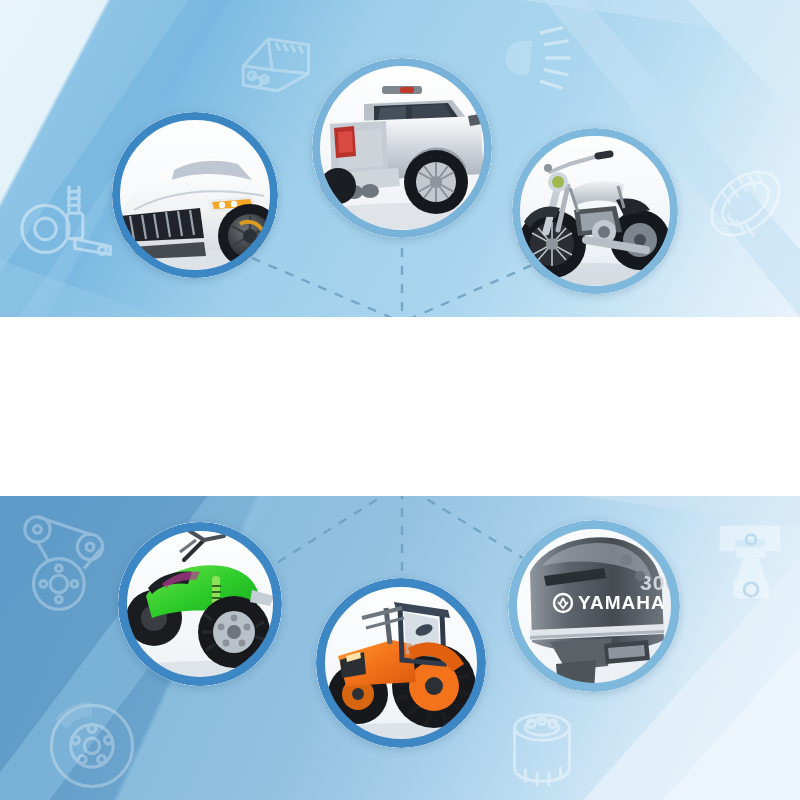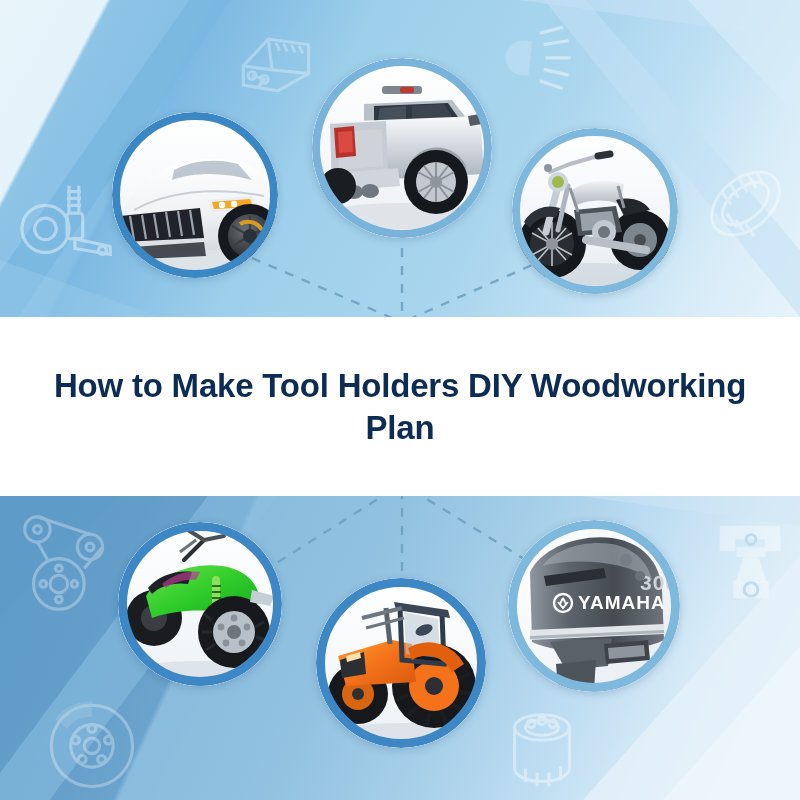--- a/index.html
+++ b/index.html
@@ -373,23 +373,20 @@
 
           <path d="M74 112 L134 122" stroke="#b7bec5" stroke-width="8" stroke-linecap="round"></path>
 
           <path d="M58 60 L66 84 M106 58 L112 80" stroke="#8d949b" stroke-width="3"></path>
         </svg>
       </div>
       <div class="ring" style="border:8px solid #7fb8dd;"></div>
     </div>
   </div>
 
-  <div id="title-band">
-    <h1 id="banner-title">How to Make Tool Holders  DIY Woodworking Plan</h1>
-  </div>
 
   <div class="panel" id="panel-bottom">
     <div class="panel-bg"></div>
 
     <svg class="sliver" style="left:0;top:0;width:800px;height:304px;" viewBox="0 0 800 304">
       <polygon points="-40,330 230,-30 300,-30 30,330" fill="#8dbfe0" opacity=".55"></polygon>
       <polygon points="300,-30 800,-30 800,30 360,-30" fill="#d2e7f5" opacity=".45"></polygon>
       <polygon points="560,330 800,60 800,330" fill="#e6f2fa" opacity=".75"></polygon>
       <polygon points="640,330 800,150 800,330" fill="#eef6fc" opacity=".8"></polygon>
       <polygon points="0,0 120,0 0,120" fill="#5f9cc9" opacity=".35"></polygon>

